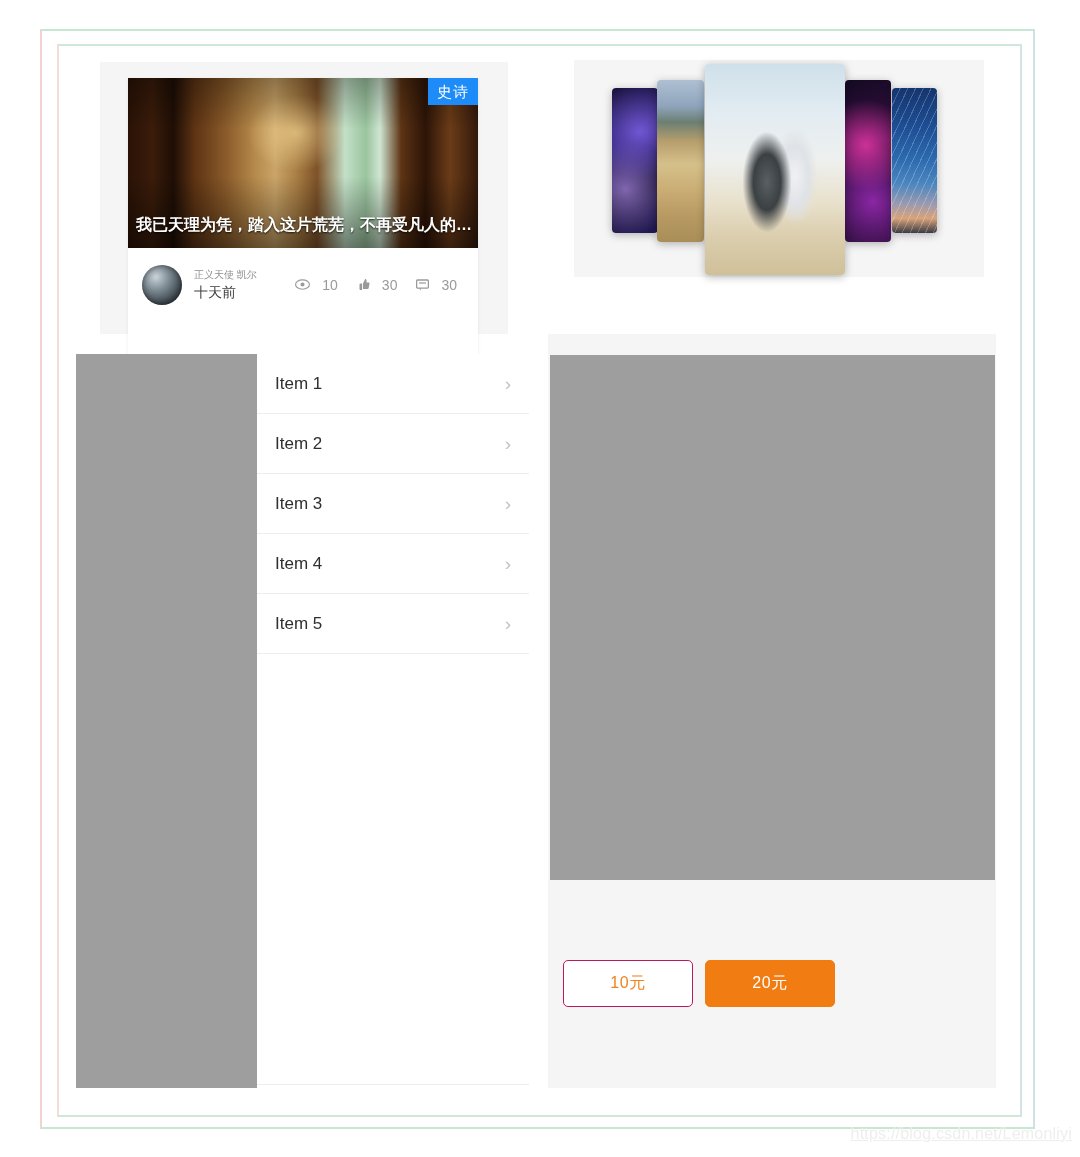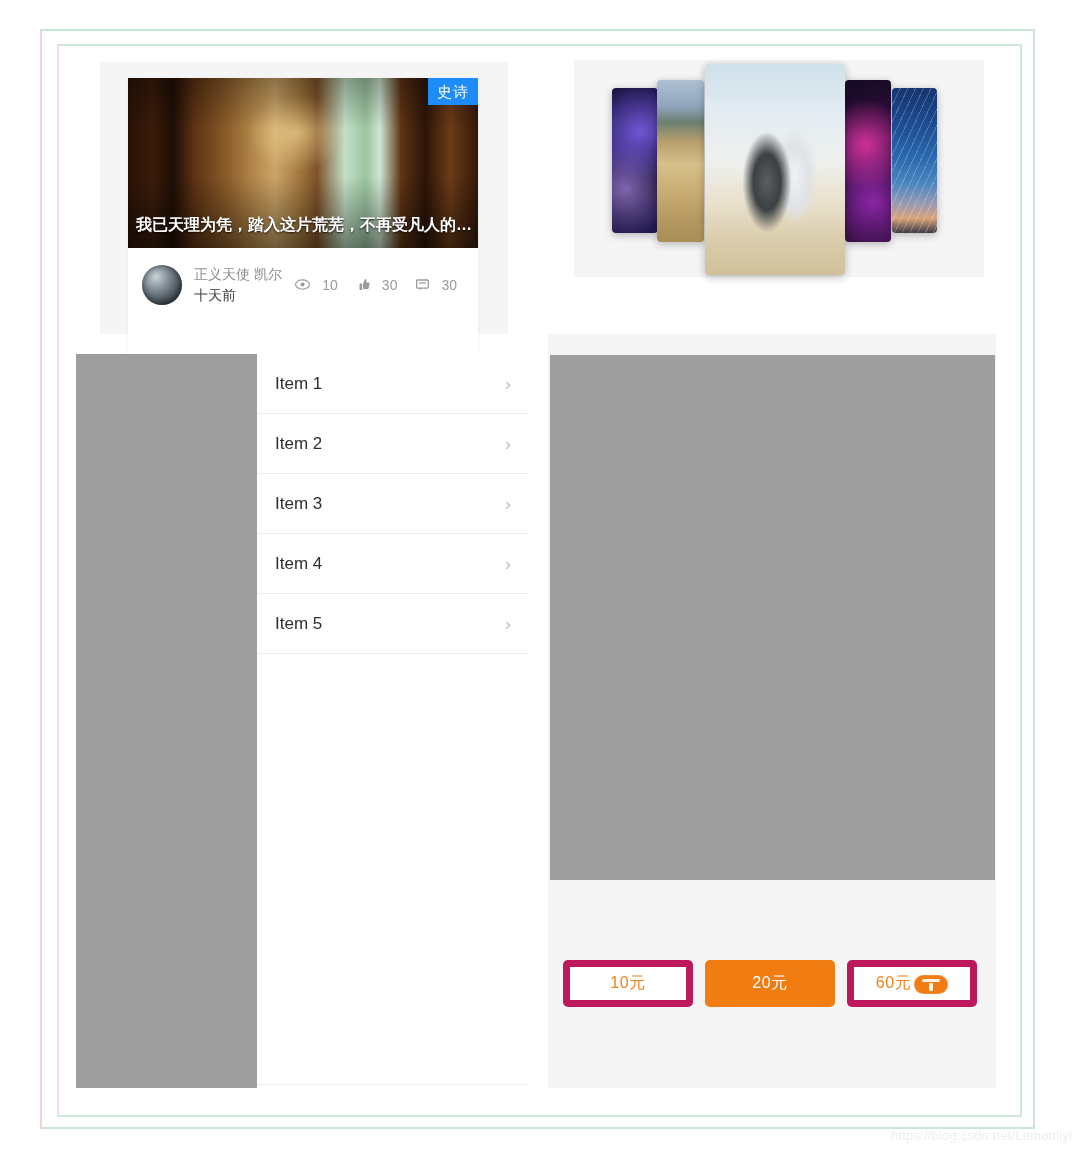--- a/index.html
+++ b/index.html
@@ -63,21 +63,21 @@
     text-shadow: 0 1px 2px rgba(0,0,0,.8);
   }
   .feed-foot { display:flex; align-items:center; height:73px; padding:0 14px; box-sizing:border-box; }
   .avatar {
     width:40px; height:40px; border-radius:50%; flex:0 0 40px;
     background:
       radial-gradient(circle at 35% 30%, #c9d4da 0%, #7d8a92 35%, #3c464c 70%, #20272b 100%);
     box-shadow: inset 0 0 6px rgba(0,0,0,.5);
   }
   .feed-meta { margin-left:12px; flex:1 1 auto; min-width:0; }
-  .meta-name { font-size:14px; color:#8d8d8d; line-height:1.5; }
+  .meta-name { font-size:10px; color:#8d8d8d; line-height:1.5; }
   .meta-time { font-size:14px; color:#404040; line-height:1.5; }
   .feed-stats { display:flex; align-items:center; gap:12px; color:#9a9a9a; font-size:14px; margin-left:8px; }
   .feed-stats .sicon { display:inline-flex; align-items:center; }
   .feed-stats .num { margin-right:7px; }
 
   
   #carousel-panel { left:574px; top:60px; width:410px; height:217px; }
   .carousel-stage { position:absolute; inset:0; }
   .c-card {
     position:absolute; border-radius:4px; overflow:hidden;
@@ -139,41 +139,41 @@
 
   
   .price-grid {
     position:absolute; left:563px; top:960px; width:424px;
     display:grid; grid-template-columns: repeat(3, 130px); gap:11px 12px;
   }
   .price-btn {
     position:relative; height:47px; border-radius:5px; box-sizing:border-box;
     display:flex; align-items:center; justify-content:center; gap:2px;
     font-size:16px; letter-spacing:.5px;
-    border:7px solid #be185d; background:#fff; color:#ef8320;
+    border:1px solid #be185d; background:#fff; color:#ef8320;
   }
   .price-btn.sel { background:#f07c12; border-color:#f07c12; color:#fff;text-align:right; }
   .pill {
     display:inline-block; min-width:34px; height:19px; border-radius:10px;
     margin-left:1px; position:relative; top:1px;
     background:#f07c12;
     box-shadow: inset 0 0 0 1px rgba(255,255,255,.15);
   }
   .price-btn.sel .pill { background:#fff; }
   .pill::before, .pill::after {
     content:""; position:absolute; background:#fff; opacity:.9;
   }
   .price-btn.sel .pill::before, .price-btn.sel .pill::after { background:#f07c12; }
   .pill::before { left:8px; top:4px; width:18px; height:3px; border-radius:2px; }
   .pill::after  { left:15px; top:8px; width:4px; height:8px; border-radius:1px; }
 
   
   .watermark {
     position:absolute; right:8px; bottom:14px;
-    color:#eeeeee; font-size:13px; letter-spacing:.2px;
+    color:#eeeeee; font-size:16px; letter-spacing:.2px;text-decoration:underline;
   }
 </style>
 </head>
 <body>
 
 <div id="root">
 
   <div class="frame frame-outer-green"></div>
   <div class="frame frame-inner-green"></div>
 
@@ -257,21 +257,17 @@
   <div class="grey-block" id="right-grey"></div>
 
 
   <div class="price-grid">
     <div class="price-btn">
       <span>10元</span>
     </div>
     <div class="price-btn sel">
       <span>20元</span>
     </div>
-    <div class="price-btn">
-      <span>60元</span>
-      <span class="pill"></span>
-    </div>
   </div>
 
   <div class="watermark">https://blog.csdn.net/Lemonliyi</div>
 
 </div>
 
 </body></html>

